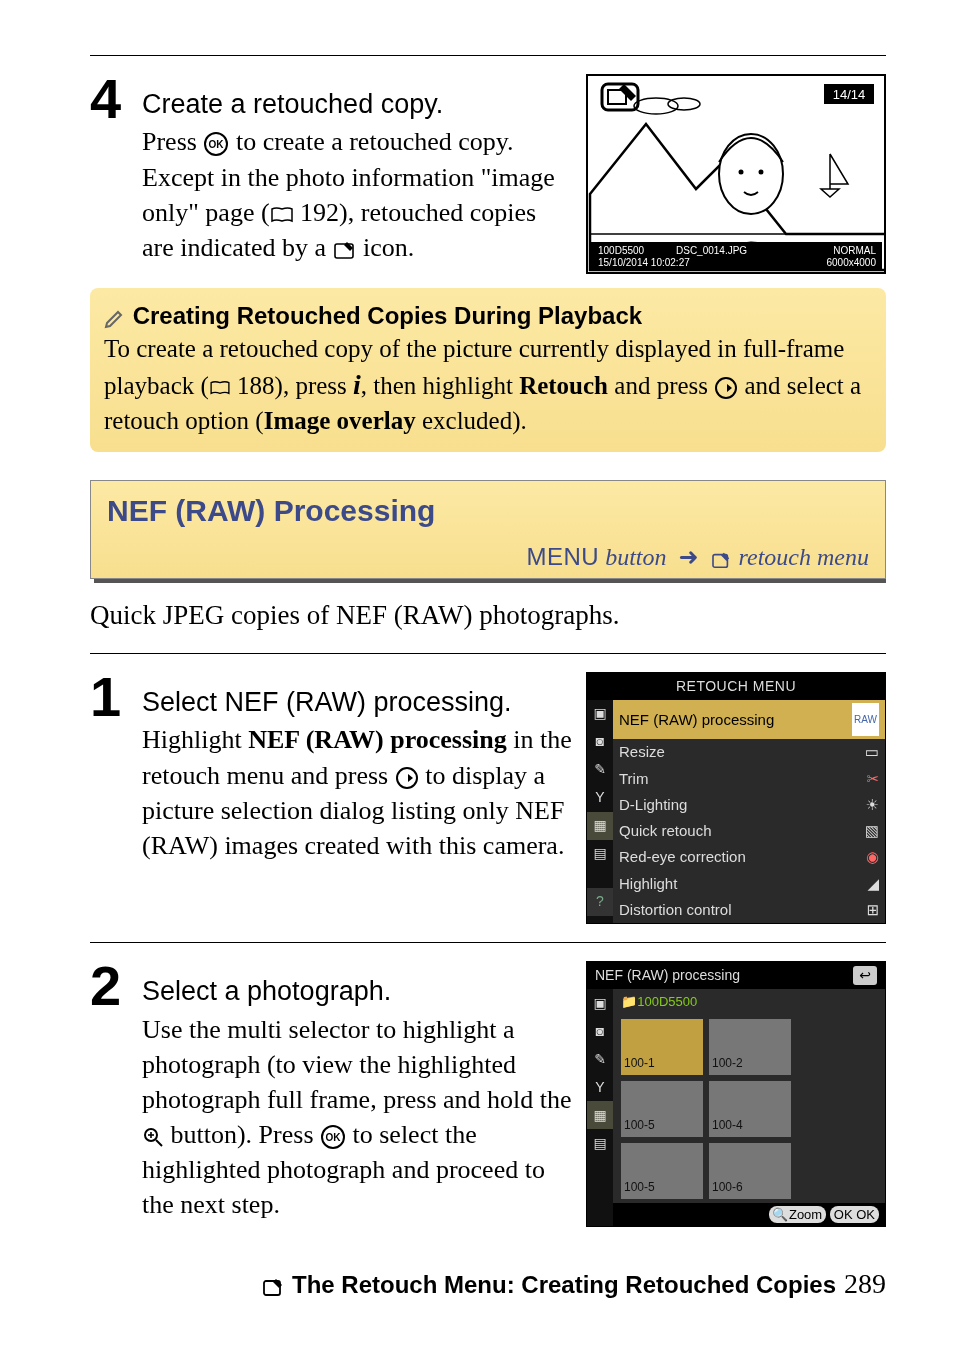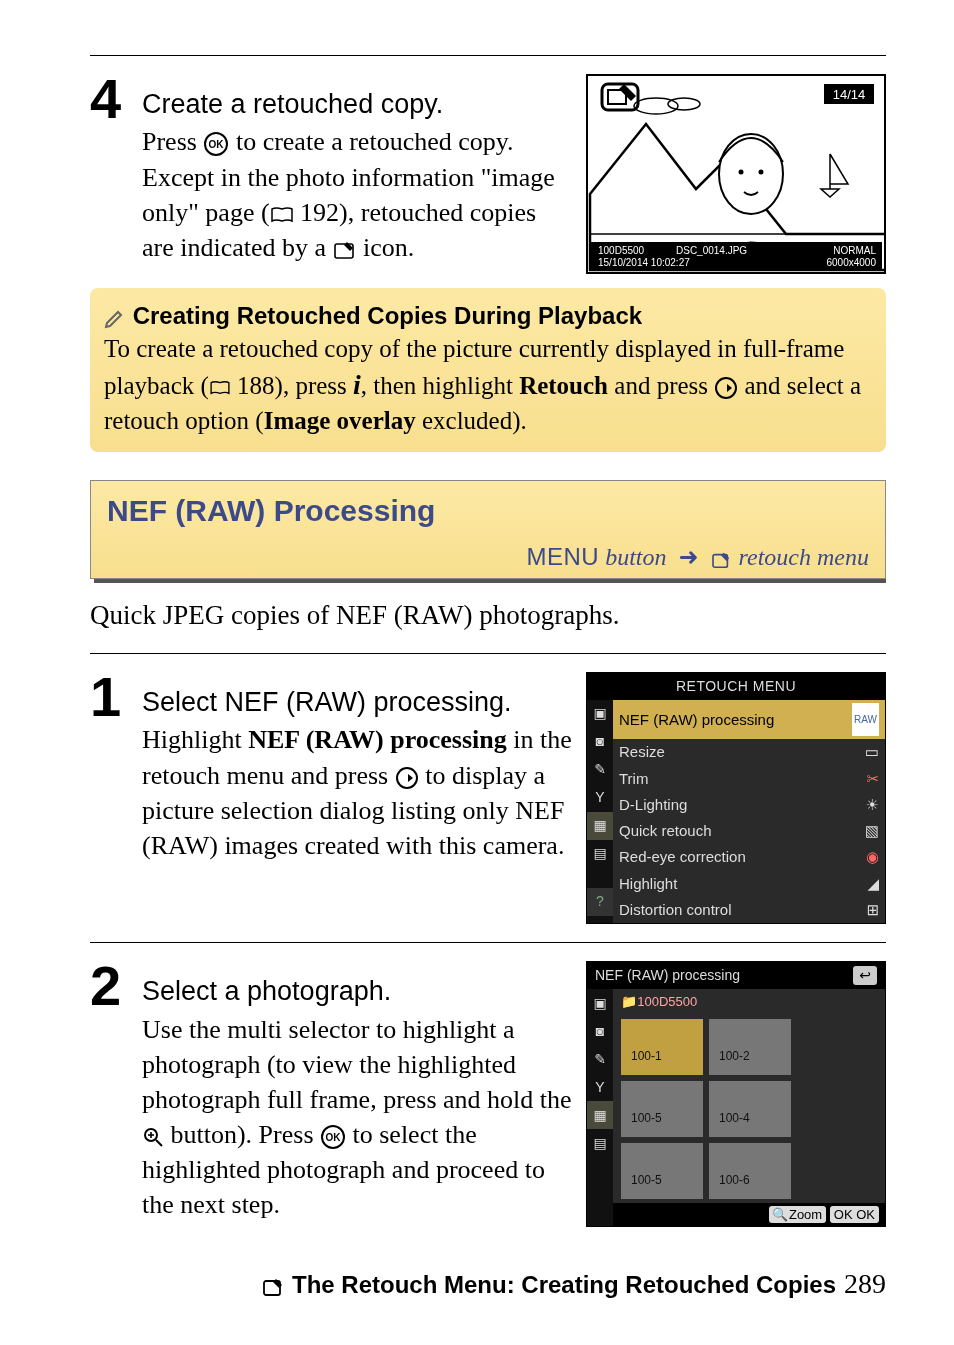--- a/index.html
+++ b/index.html
@@ -96,26 +96,26 @@
   .retouch-tabs { width: 26px; background: #111; }
   .retouch-tab { width: 26px; height: 28px; display:flex; align-items:center; justify-content:center; font-size:14px; }
   .retouch-list { flex: 1; }
   .highlight-row { background: #d0b050; color: #000; }
   .nef-proc-screenshot {
     width: 300px; background: #2a2a2a; color: #ddd;
     font-family: Arial, sans-serif; font-size: 14px;
     border: 1px solid #000;
   }
   .nef-proc-header { background: #000; padding: 4px 8px; display:flex; justify-content:space-between; align-items:center; }
-  .folder-label { color: #fca5a5; font-size: 13px; padding: 4px 8px; }
+  .folder-label { color: #84cc16; font-size: 13px; padding: 4px 8px; }
   .thumbs { display: flex; flex-wrap: wrap; gap: 6px; padding: 4px 8px; }
-  .thumb { width: 82px; height: 56px; background: #777; display:flex; align-items:flex-end; justify-content:flex-start; font-size:12px; color:#111; padding:10px; }
+  .thumb { width: 82px; height: 56px; background: #777; display:flex; align-items:flex-end; justify-content:flex-start; font-size:12px; color:#111; padding:3px; }
   .thumb.sel { background: #c0a040; }
   .nef-proc-footer { background:#000; text-align:right; font-size:13px; padding:3px 6px; }
-  .footer-pill { background:#ddd; color:#000; border-radius:3px; padding:0 4px; display:inline-block; }
+  .footer-pill { background:#ddd; color:#000; border-radius:8px; padding:0 4px; display:inline-block; }
   .page-footer {
     position: absolute; left: 0; right: 68px; bottom: 42px;
     text-align: right; font-size: 24px;
     font-family: Arial, sans-serif;
   }
   .page-footer .footer-icon {
     display: inline-block; vertical-align: middle; margin-right: 6px;
   }
   .page-footer .title { font-weight: bold; }
   .page-footer .num { font-family: "Times New Roman", serif; font-size: 28px; margin-left: 8px; }

